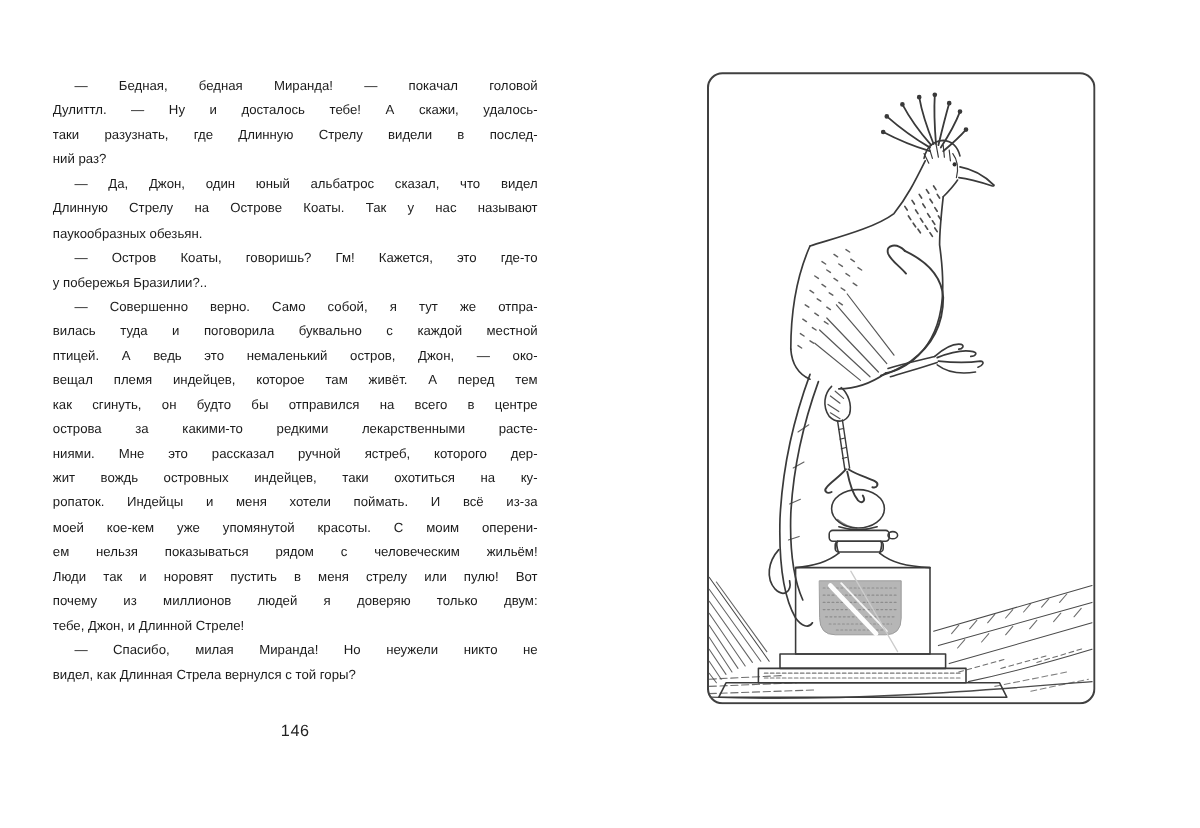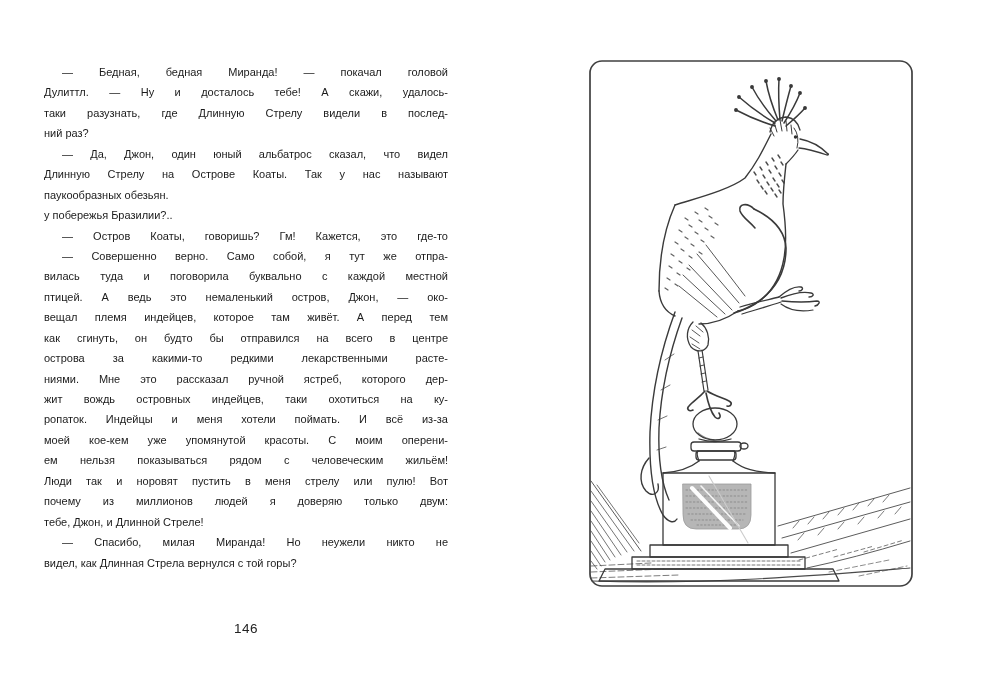--- a/index.html
+++ b/index.html
@@ -19,43 +19,42 @@
     height:20.45px;overflow:hidden;
     text-align:justify;text-align-last:justify;
     white-space:nowrap;
   }
   .line.last{text-align-last:left;}
   .line.first{text-indent:18px;}
   .page-number{
     position:absolute;left:44px;top:601px;width:404px;
     text-align:center;font-size:13.5px;color:#222;
     letter-spacing:.5px;
-    margin-top:20px;
   }
   
   .illustration-frame{
     position:absolute;left:589px;top:60px;width:324px;height:527px;
   }
   .illustration-frame svg{display:block;width:100%;height:100%;}
 </style>
 </head>
 <body>
 
 <div class="spread">
 
   <div class="page-text">
       <div class="line first">— Бедная, бедная Миранда! — покачал головой</div>
       <div class="line">Дулиттл. — Ну и досталось тебе! А скажи, удалось-</div>
       <div class="line">таки разузнать, где Длинную Стрелу видели в послед-</div>
       <div class="line last">ний раз?</div>
       <div class="line first">— Да, Джон, один юный альбатрос сказал, что видел</div>
       <div class="line">Длинную Стрелу на Острове Коаты. Так у нас называют</div>
       <div class="line last">паукообразных обезьян.</div>
+      <div class="line first">— Остров Коаты, говоришь? Гм! Кажется, это где-то</div>
       <div class="line last">у побережья Бразилии?..</div>
-      <div class="line first">— Остров Коаты, говоришь? Гм! Кажется, это где-то</div>
       <div class="line first">— Совершенно верно. Само собой, я тут же отпра-</div>
       <div class="line">вилась туда и поговорила буквально с каждой местной</div>
       <div class="line">птицей. А ведь это немаленький остров, Джон, — око-</div>
       <div class="line">вещал племя индейцев, которое там живёт. А перед тем</div>
       <div class="line">как сгинуть, он будто бы отправился на всего в центре</div>
       <div class="line">острова за какими-то редкими лекарственными расте-</div>
       <div class="line">ниями. Мне это рассказал ручной ястреб, которого дер-</div>
       <div class="line">жит вождь островных индейцев, таки охотиться на ку-</div>
       <div class="line">ропаток. Индейцы и меня хотели поймать. И всё из-за</div>
       <div class="line">моей кое-кем уже упомянутой красоты. С моим оперени-</div>

